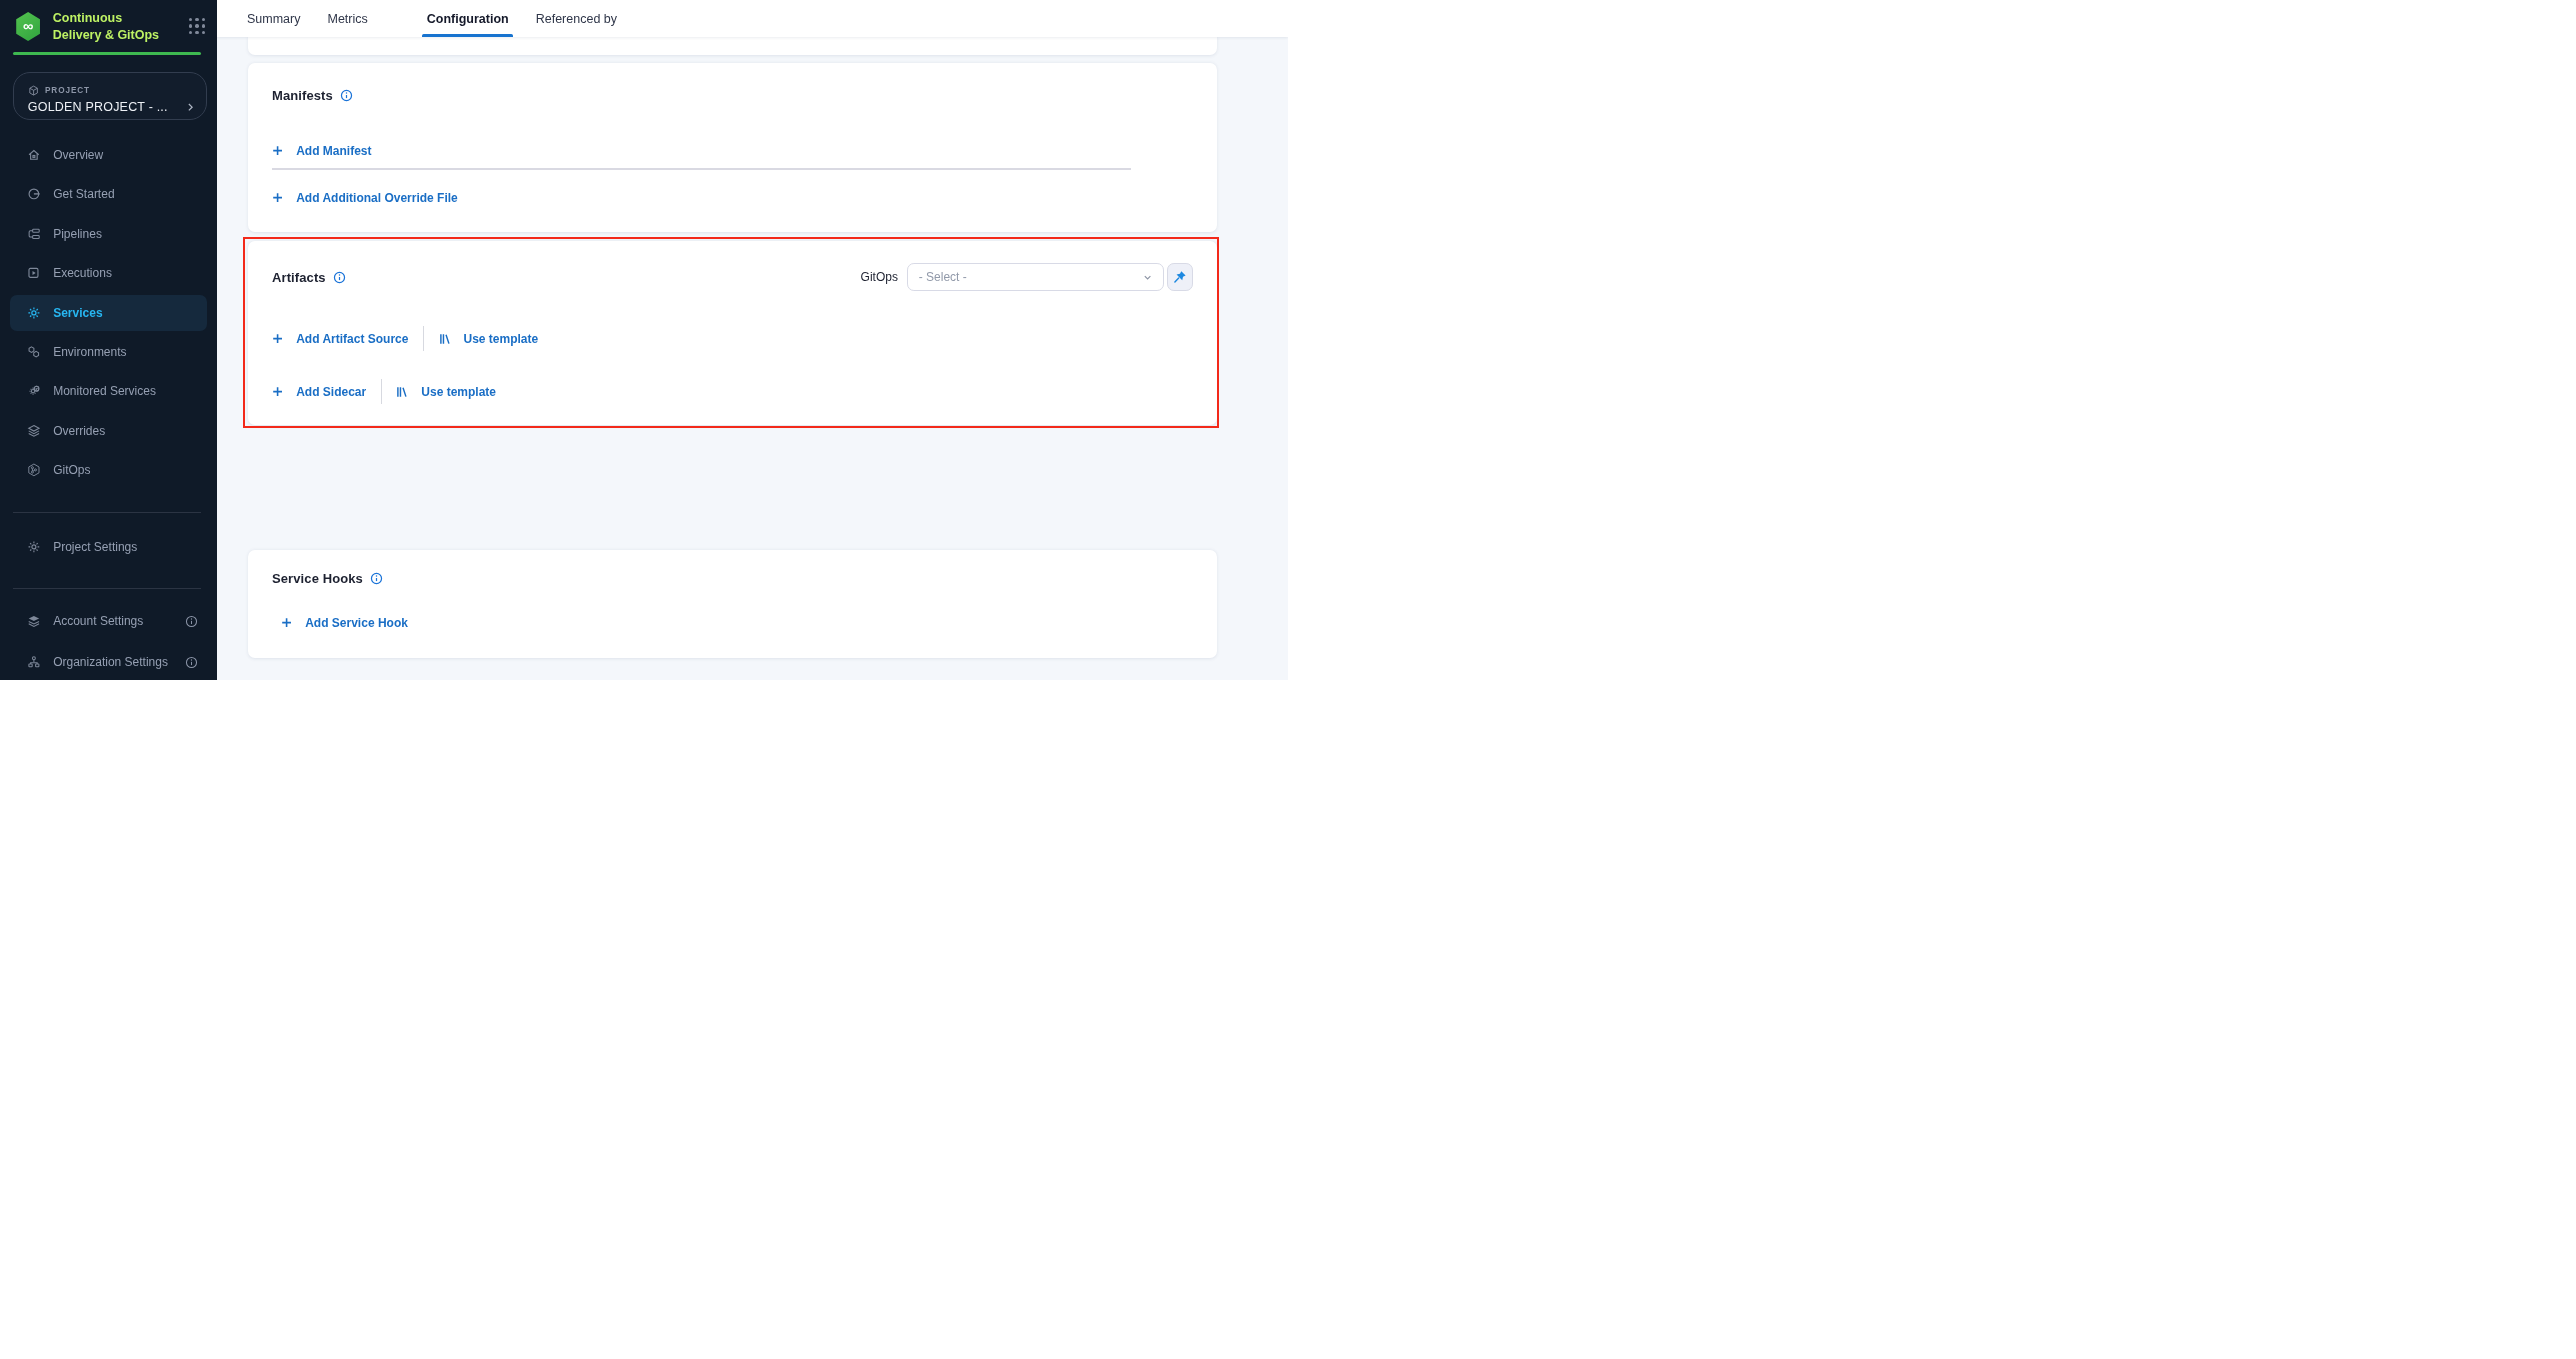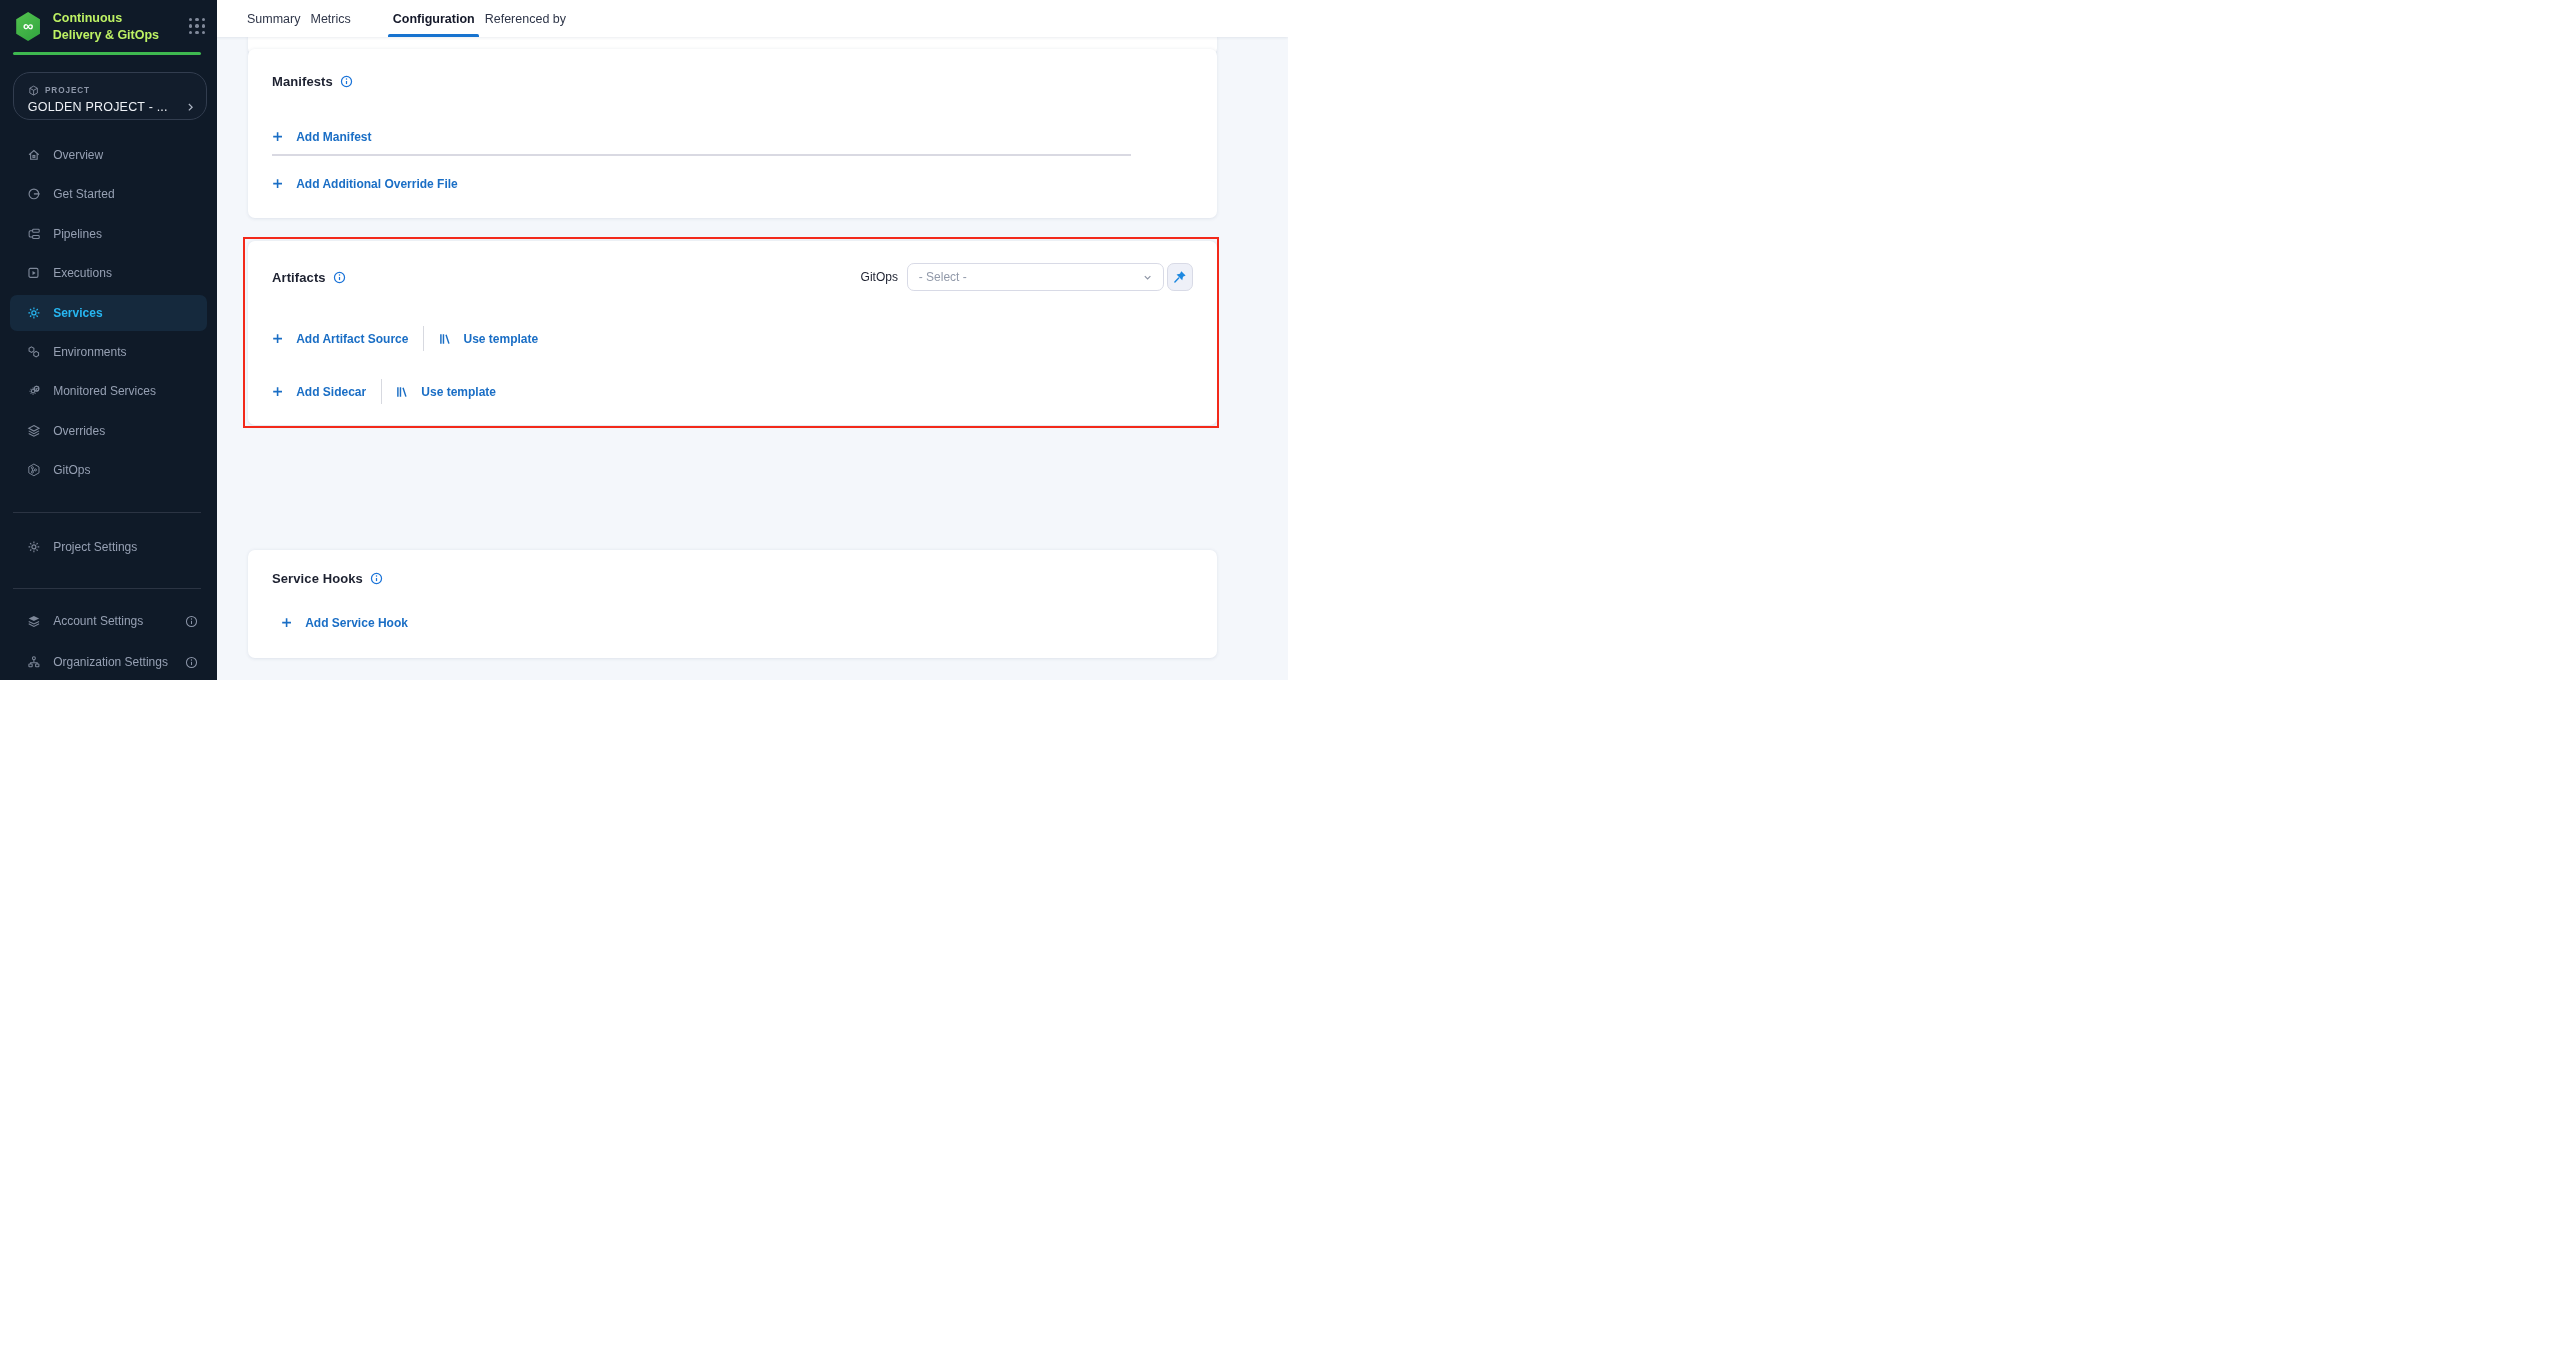--- a/index.html
+++ b/index.html
@@ -35,31 +35,31 @@
 
   .side-divider { position:absolute; left:13px; width:188px; height:0.9px; background:#2b3443; }
   .nav-single { position:absolute; left:10.3px; right:10.3px; display:flex; align-items:center; height:36px;
       padding-left:16.3px; color:#96a0b3; font-size:12px; border-radius:6.9px; cursor:pointer; }
   .nav-single .nicon { width:14.6px; height:14.6px; margin-right:12px; display:flex; align-items:center; justify-content:center; color:#7e8899; }
   .nav-single .trail-info { margin-left:auto; margin-right:8.6px; display:flex; color:#8b94a7; }
 
   
   .main { position:relative; flex:1; height:100%; background:#f4f7fb; }
   .tabbar { position:relative; height:37px; background:#ffffff; display:flex; align-items:stretch;
-      padding-left:30px; gap:10px; box-shadow:0 0.9px 3.4px rgba(30,40,70,.14); z-index:2; }
+      padding-left:30px; gap:27px; box-shadow:0 0.9px 3.4px rgba(30,40,70,.14); z-index:2; }
   .tab { position:relative; display:flex; align-items:center; font-size:12.5px; color:#2f3649; cursor:pointer; }
   .tab.active { font-weight:700; color:#15192a;margin-left:32px; }
   .tab.active::after { content:""; position:absolute; left:-4.3px; right:-4.3px; bottom:0; height:2.6px;
       background:#1773cf; border-radius:1.7px 1.7px 0 0; }
 
   .content { position:absolute; top:37px; left:0; right:0; bottom:0; }
   .card { position:absolute; left:31px; width:969px; background:#ffffff; border-radius:6.9px;
       box-shadow:0 0.9px 3.4px rgba(35,55,95,.10); }
   .card-partial { top:0; height:18px; border-radius:0 0 6.9px 6.9px; }
-  .card-manifests { top:12px; height:169px; }
+  .card-manifests { top:26px; height:169px; }
   .card-artifacts { top:204px; height:184px; }
   .card-config { top:403px; height:100px; }
   .card-hooks { top:513px; height:108px; }
 
   .annotation-rect { position:absolute; left:26px; top:200px; width:976px; height:191px;
       border:2.6px solid #f3291a; pointer-events:none; z-index:4; }
 
   .title-row { position:absolute; left:24px; display:flex; align-items:center; gap:6.9px; }
   .sec-title { font-size:13px; font-weight:700; color:#1d2130; letter-spacing:0.1px; }
   .info-ic { display:flex; cursor:pointer; margin-top:0.9px; }

